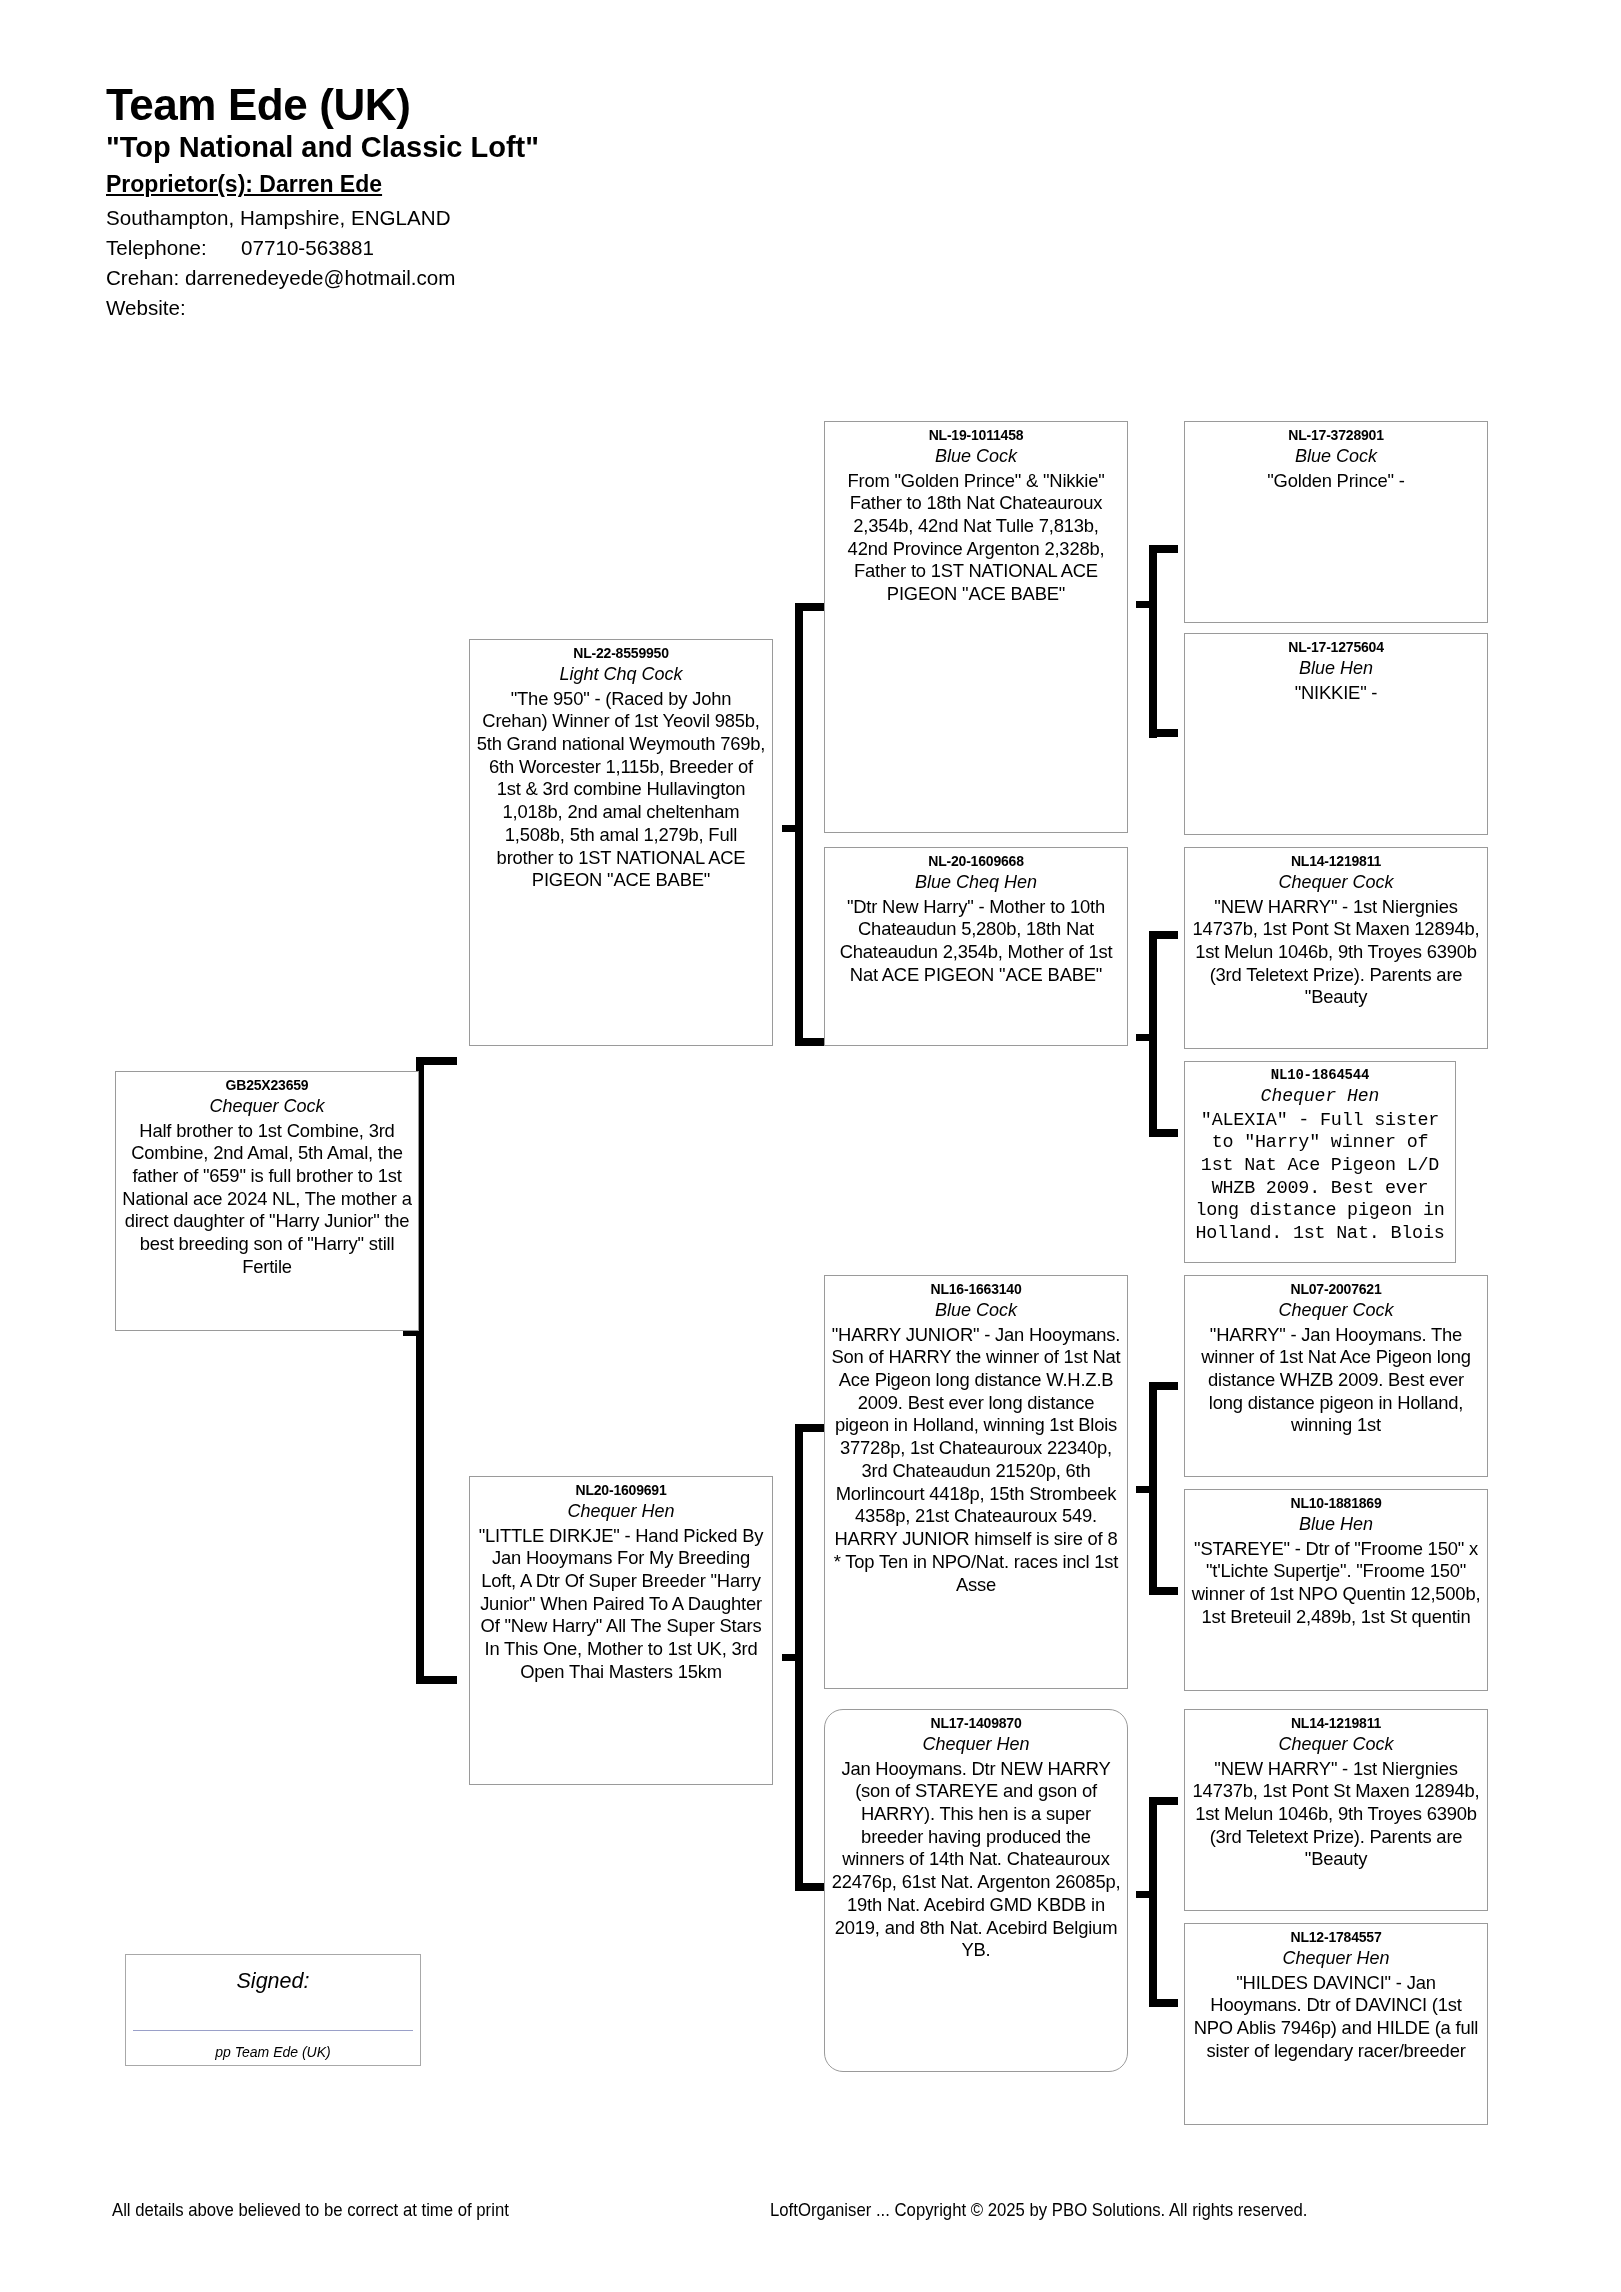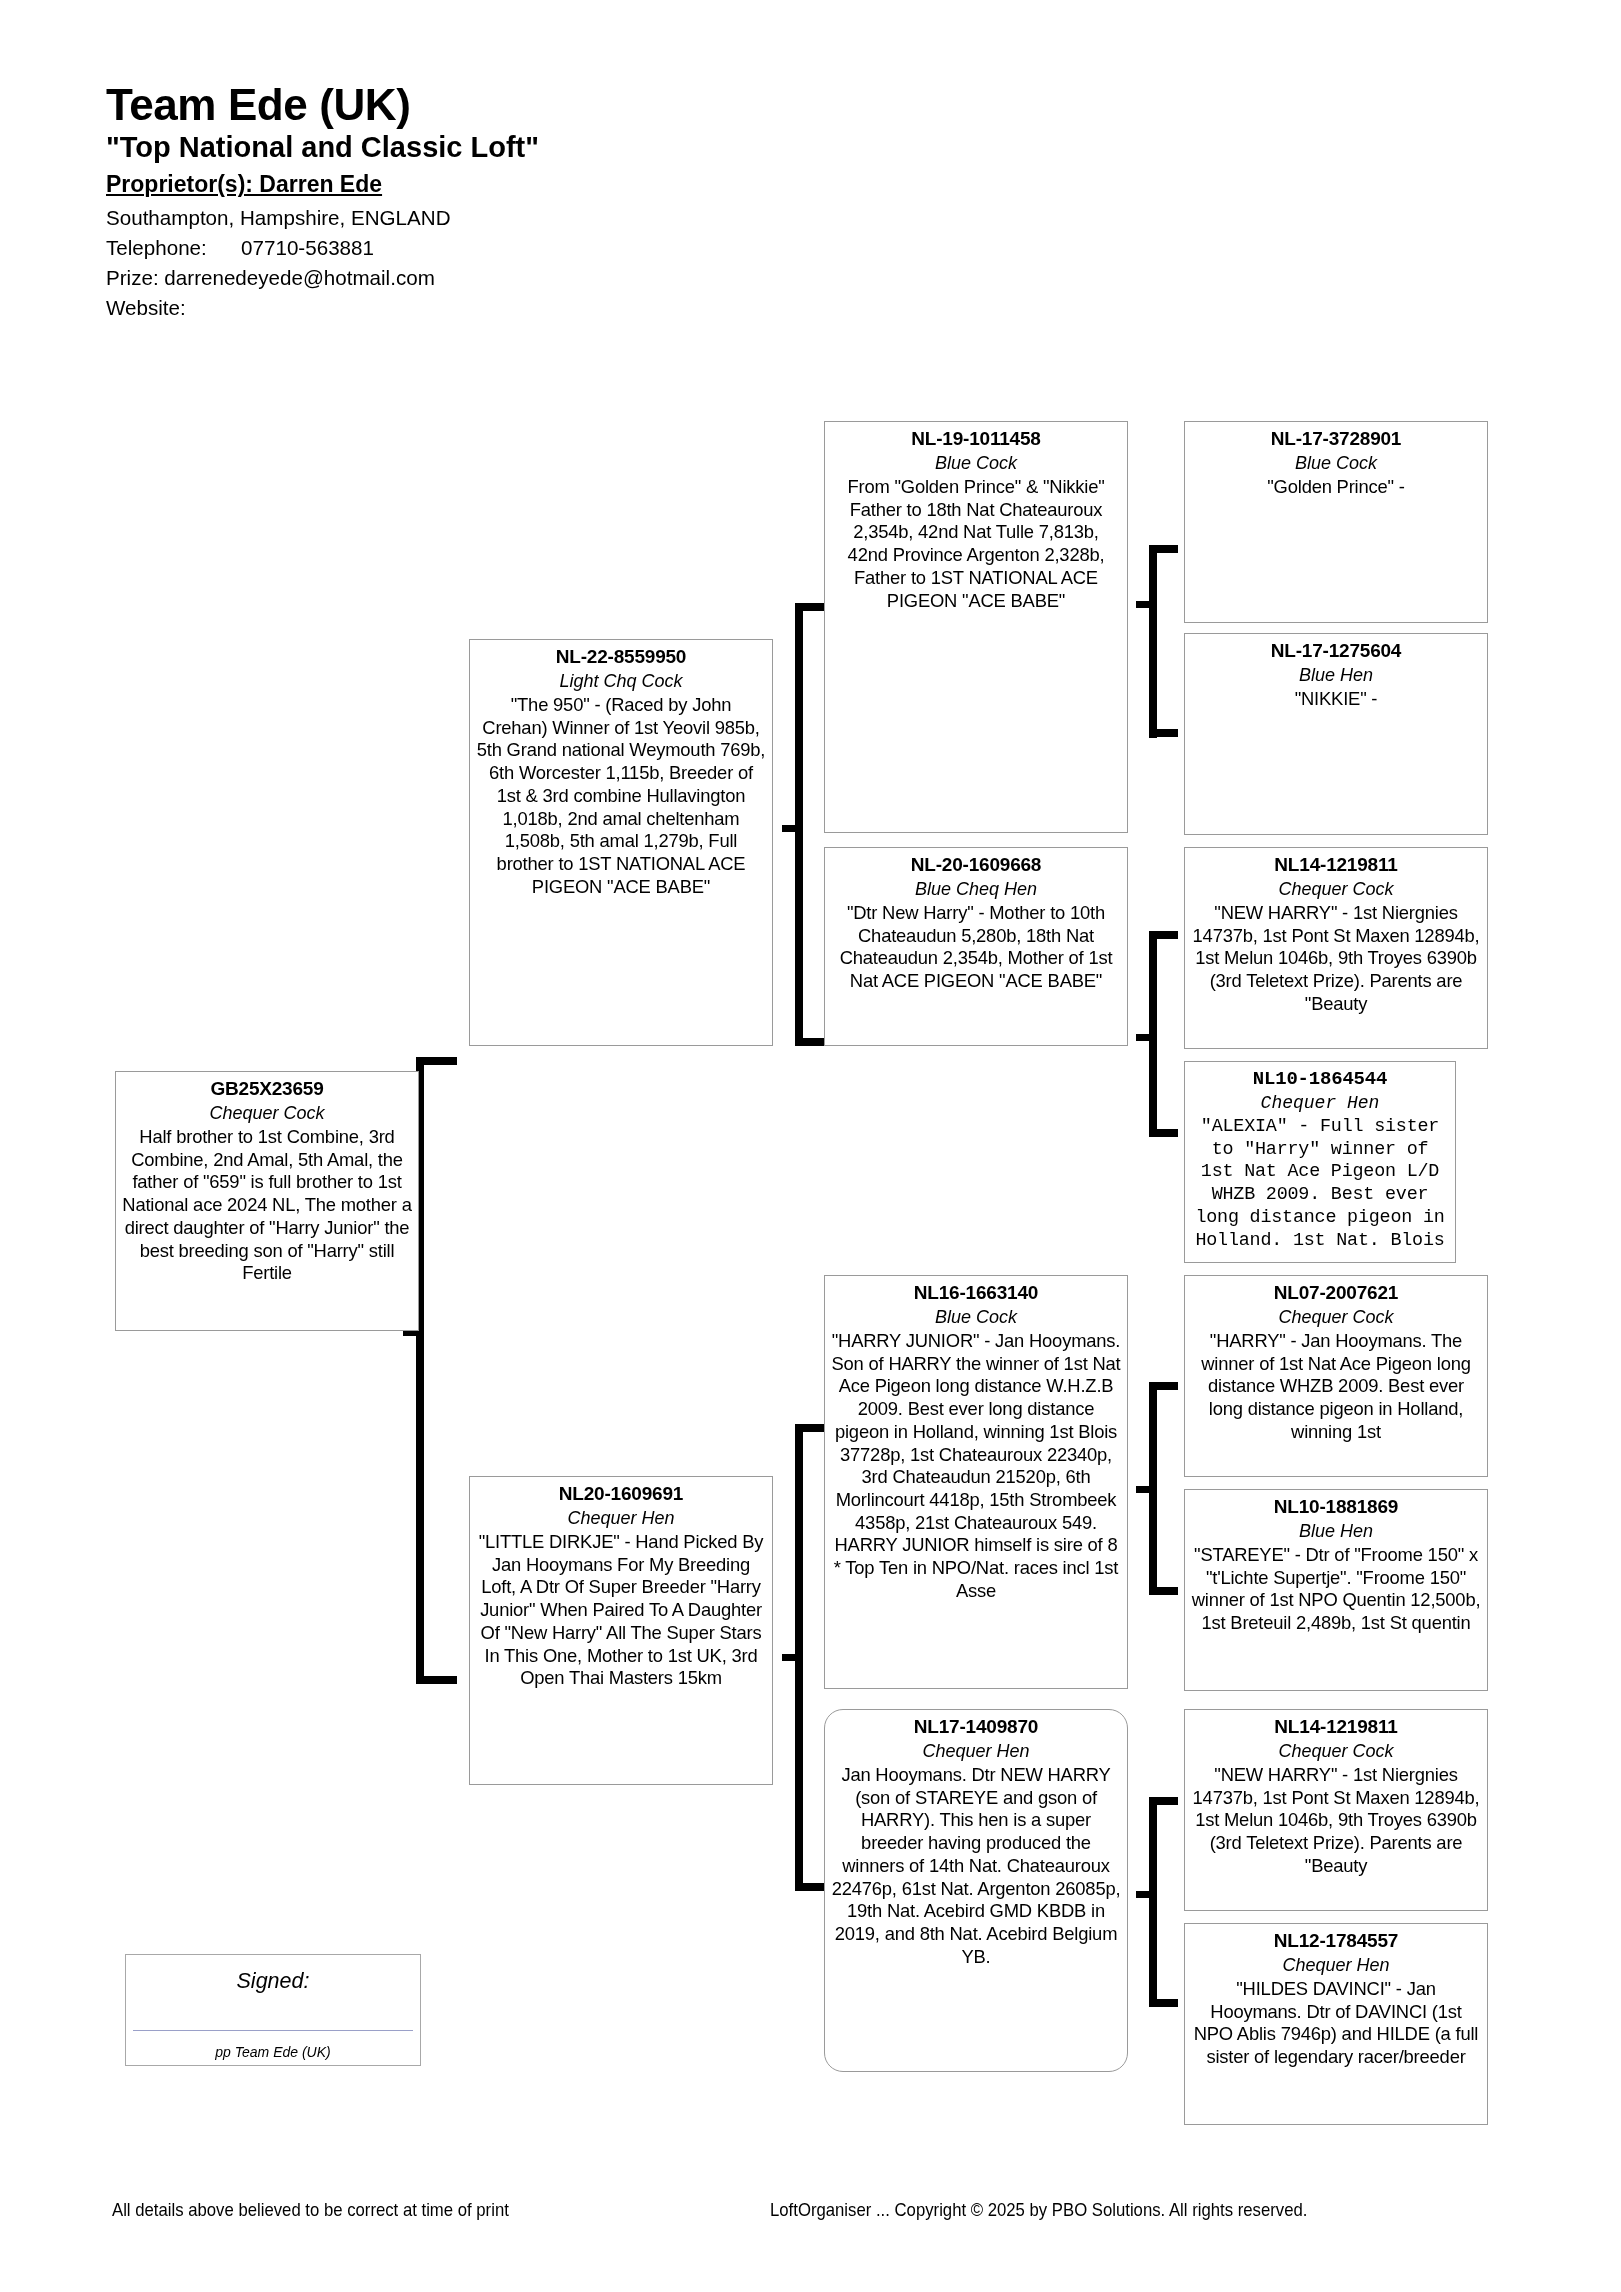--- a/index.html
+++ b/index.html
@@ -63,21 +63,21 @@
     content: "";
     position: absolute;
     right: -8px;
     top: 6.3px;
     bottom: -8px;
     left: 6.3px;
     background: #000000;
     z-index: -1;
   }
   .pbox .ring {
-    font-size: 19px;
+    font-size: 14px;
     font-weight: bold;
     text-align: center;
     line-height: 1.28;
     letter-spacing: -0.2px;
   }
   .pbox .colour {
     font-size: 18px;
     font-style: italic;
     text-align: center;
     line-height: 1.35;
@@ -172,21 +172,21 @@
 <body>
 
 <div id="page">
 
   <div id="header">
     <div class="loft-name">Team Ede (UK)</div>
     <div class="loft-tagline">"Top National and Classic Loft"</div>
     <div class="proprietor">Proprietor(s): Darren Ede</div>
     <div class="addr-line">Southampton, Hampshire, ENGLAND</div>
     <div class="addr-line">Telephone:      07710-563881</div>
-    <div class="addr-line">Prize: darrenedeyede@hotmail.com</div>
+    <div class="addr-line">Crehan: darrenedeyede@hotmail.com</div>
     <div class="addr-line">Website:</div>
   </div>
 
   <div class="conn" style="left:416px; top:1057px; width:8px; height:627px;"></div>
   <div class="conn" style="left:403px; top:1329px; width:18px; height:7.2px;"></div>
   <div class="conn" style="left:416px; top:1057px; width:41px; height:8px;"></div>
   <div class="conn" style="left:416px; top:1676px; width:41px; height:8px;"></div>
 
   <div class="conn" style="left:795px; top:603px; width:8px; height:443px;"></div>
   <div class="conn" style="left:782px; top:825px; width:18px; height:7.2px;"></div>

